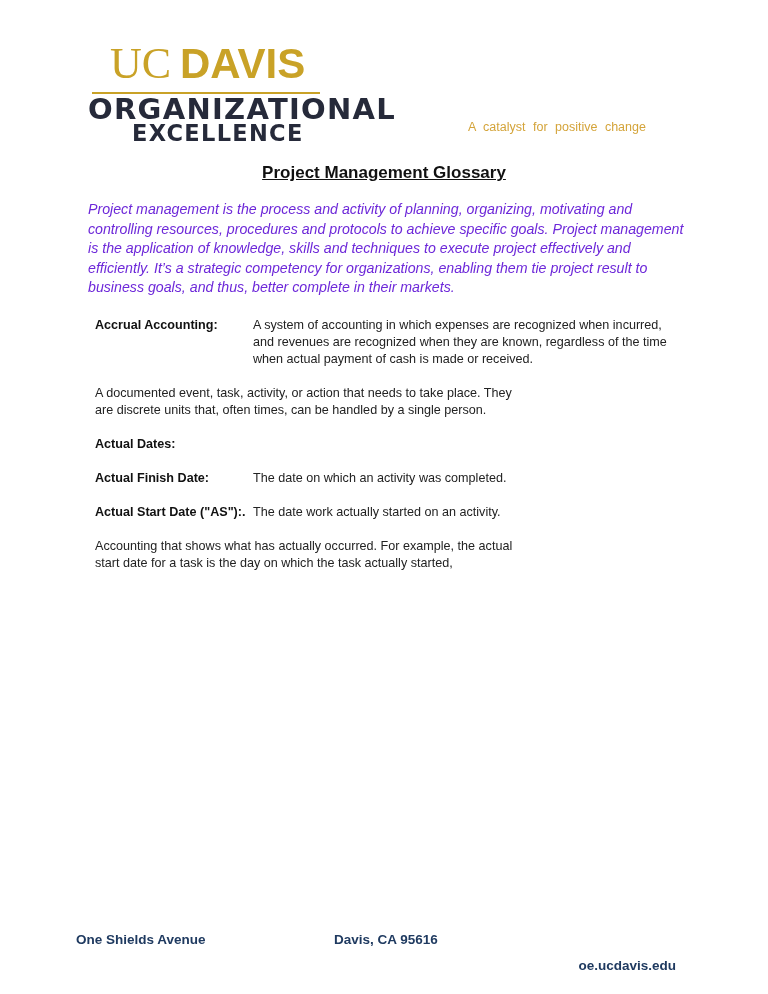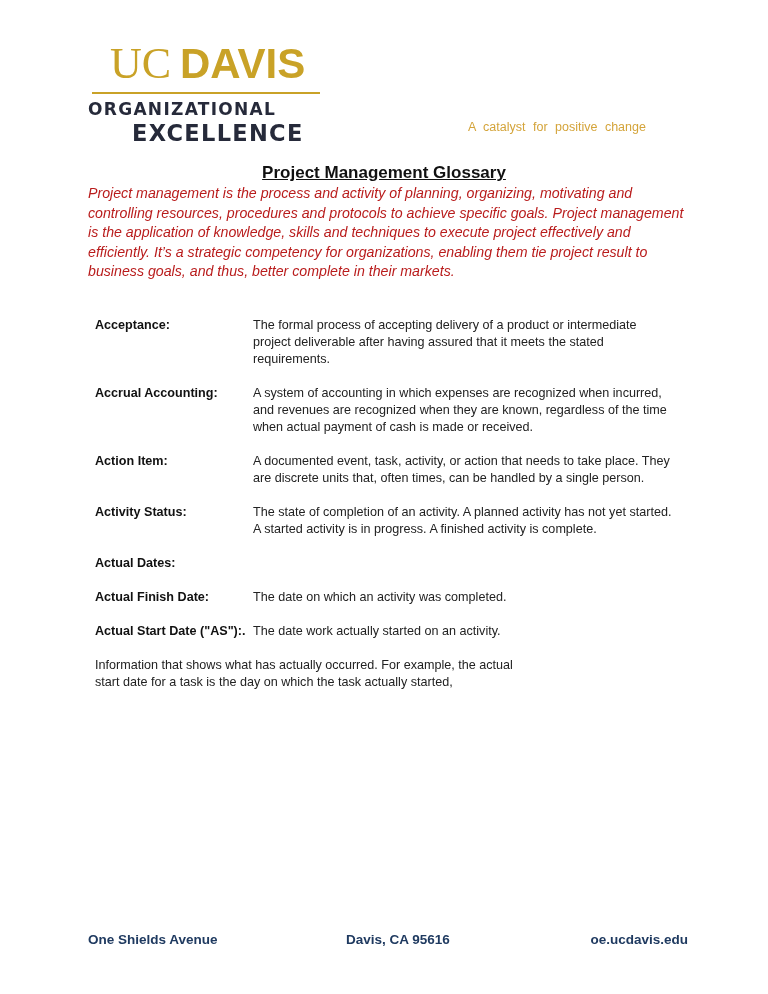--- a/index.html
+++ b/index.html
@@ -2,39 +2,39 @@
 <html><head>
   <meta charset="utf-8">
   <style>
     html, body { margin: 0; padding: 0; background: #ffffff; }
     body { width: 768px; height: 994px; position: relative; overflow: hidden;
            font-family: "Liberation Sans", sans-serif; color: #1a1a1a; }
     .logo { position: absolute; left: 88px; top: 40px; width: 232px; }
     .logo-uc { position: absolute; left: 0; top: 0; width: 232px; height: 44px; }
     .logo-line { position: absolute; left: 4px; top: 52px; width: 228px; height: 2px; background: #c9a227; }
     .logo-org { position: absolute; left: 0; top: 57px; width: 232px; font-family: "DejaVu Sans", sans-serif;
-                font-weight: bold; font-size: 17px; letter-spacing: 1.3px; color: #262a3a; line-height: 24px; }
+                font-weight: bold; font-size: 29px; letter-spacing: 1.3px; color: #262a3a; line-height: 24px; }
     .logo-exc { position: absolute; left: 32px; top: 81px; font-family: "DejaVu Sans", sans-serif;
                 font-weight: bold; font-size: 22.5px; letter-spacing: 1.3px; color: #262a3a; line-height: 24px; margin-left: 12px; }
     .tagline { position: absolute; left: 468px; top: 120px; font-size: 12.5px;
                color: #d4a43a; word-spacing: 4px; }
     .title { position: absolute; left: 0; width: 768px; top: 163px; text-align: center;
              font-weight: bold; font-size: 17px; text-decoration: underline; color: #111; }
-    .intro { position: absolute; left: 88px; top: 184px; width: 600px; font-style: italic;
-             font-size: 14.2px; line-height: 19.5px; color: #b91c1c; }
+    .intro { position: absolute; left: 88px; top: 200px; width: 600px; font-style: italic;
+             font-size: 14.2px; line-height: 19.5px; color: #6d28d9; }
     .glossary { position: absolute; left: 95px; top: 317px; width: 600px; }
     .entry { display: flex; font-size: 12.6px; line-height: 17px; margin-bottom: 17px; }
     .term { width: 158px; flex: none; font-weight: bold; color: #111; }
     .def { width: 420px; color: #222; }
-    .footer { position: absolute; left: 88px; top: 932px; width: 600px; height: 20px;
+    .footer { position: absolute; left: 76px; top: 932px; width: 600px; height: 20px;
               font-weight: bold; font-size: 13.5px; color: #1f3a60; }
     .footer span { position: absolute; top: 0; }
     .f-addr { left: 0; }
     .f-city { left: 258px; }
-    .f-web { right: 0; }
+    .f-web { right: 0; margin-top: 26px; }
   </style>
 </head>
 <body>
 
 <div class="logo">
   <svg class="logo-uc" viewBox="0 0 232 44">
     <text x="22" y="38" font-family="Liberation Serif, serif" font-size="44" fill="#c9a227">UC</text>
     <text x="92" y="38" font-family="Liberation Sans, sans-serif" font-weight="bold" font-size="42" fill="#c9a227">DAVIS</text>
   </svg>
   <div class="logo-line"></div>
@@ -43,48 +43,39 @@
 </div>
 
 <div class="tagline">A catalyst for positive change</div>
 
 <div class="title">Project Management Glossary</div>
 
 <div class="intro">Project management is the process and activity of planning, organizing, motivating and controlling resources, procedures and protocols to achieve specific goals. Project management is the application of knowledge, skills and techniques to execute project effectively and efficiently. It’s a strategic competency for organizations, enabling them tie project result to business goals, and thus, better complete in their markets.</div>
 
 <div class="glossary">
   <div class="entry">
-    <div class="term">Acceptance:</div>
-    <div class="def">The formal process of accepting delivery of a product or intermediate project deliverable after having assured that it meets the stated requirements.</div>
-  </div>
-  <div class="entry">
     <div class="term">Accrual Accounting:</div>
     <div class="def"> A system of accounting in which expenses are recognized when incurred, and revenues are recognized when they are known, regardless of the time when actual payment of cash is made or received.</div>
   </div>
   <div class="entry">
-    <div class="term">Action Item:</div>
     <div class="def"> A documented event, task, activity, or action that needs to take place. They are discrete units that, often times, can be handled by a single person.</div>
-  </div>
-  <div class="entry">
-    <div class="term">Activity Status:</div>
-    <div class="def">The state of completion of an activity. A planned activity has not yet started. A started activity is in progress. A finished activity is complete.</div>
   </div>
   <div class="entry">
     <div class="term">Actual Dates:</div>
   </div>
   <div class="entry">
     <div class="term">Actual Finish Date:</div>
     <div class="def">The date on which an activity was completed.</div>
   </div>
   <div class="entry">
     <div class="term">Actual Start Date ("AS"):.</div>
     <div class="def">The date work actually started on an activity.</div>
   </div>
   <div class="entry">
-    <div class="def">Information that shows what has actually occurred. For example, the actual start date for a task is the day on which the task actually started,</div>
+    <div class="def">Accounting that shows what has actually occurred. For example, the actual start date for a task is the day on which the task actually started,</div>
   </div>
 </div>
 
 <div class="footer">
   <span class="f-addr">One Shields Avenue</span>
   <span class="f-city">Davis, CA  95616</span>
   <span class="f-web">oe.ucdavis.edu</span>
 </div>
 
 </body></html>

